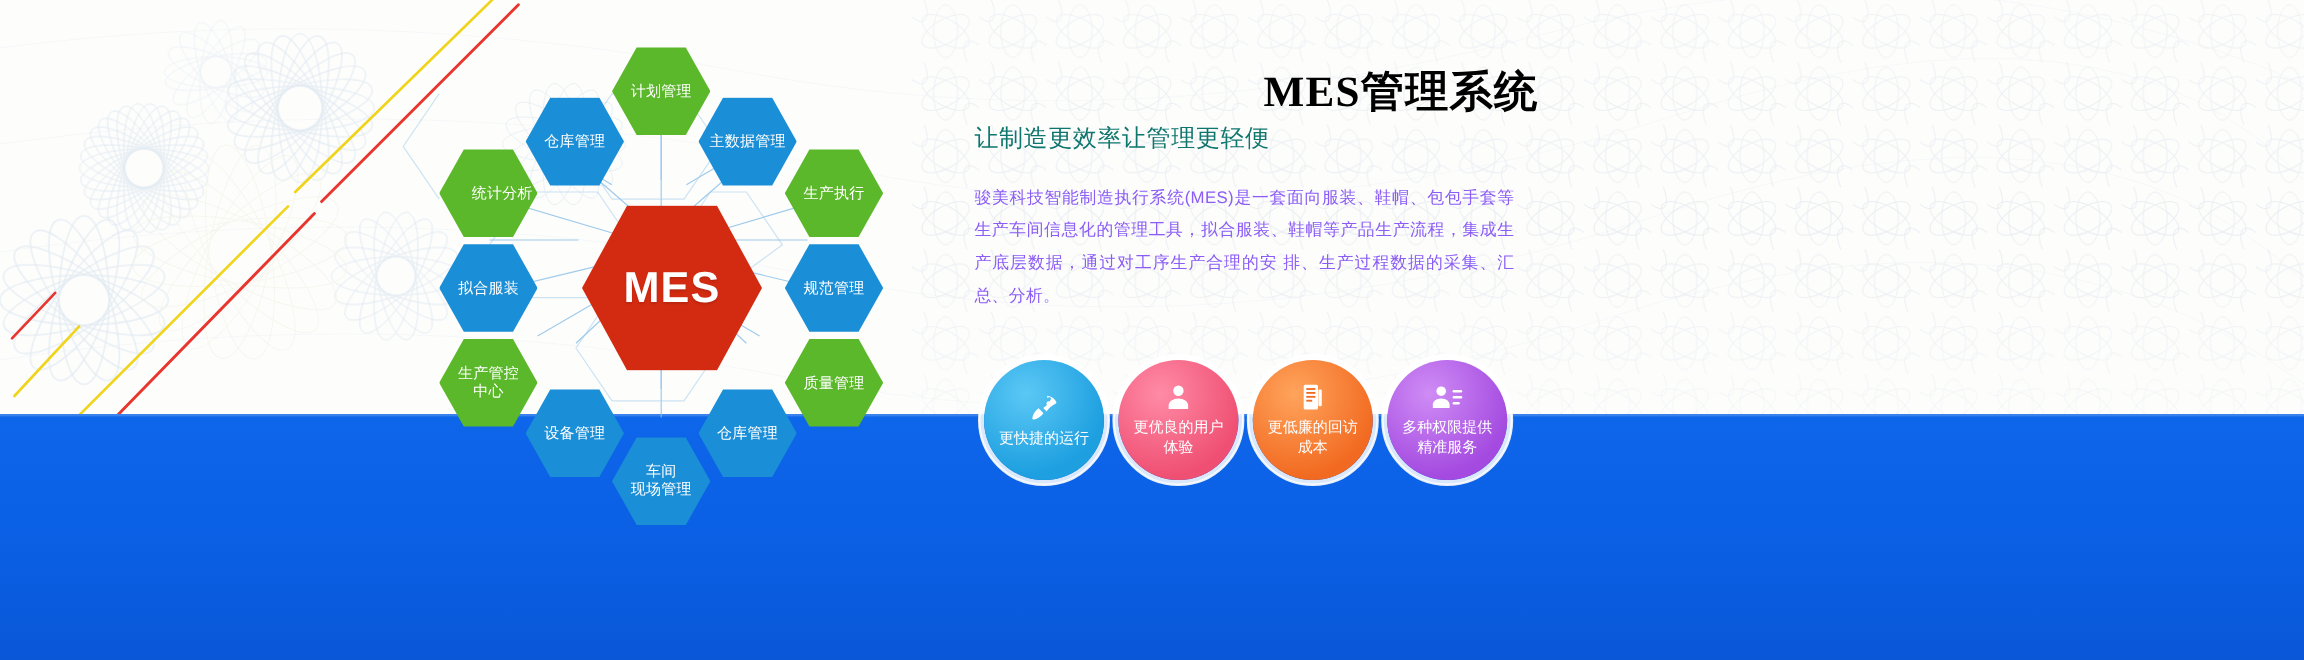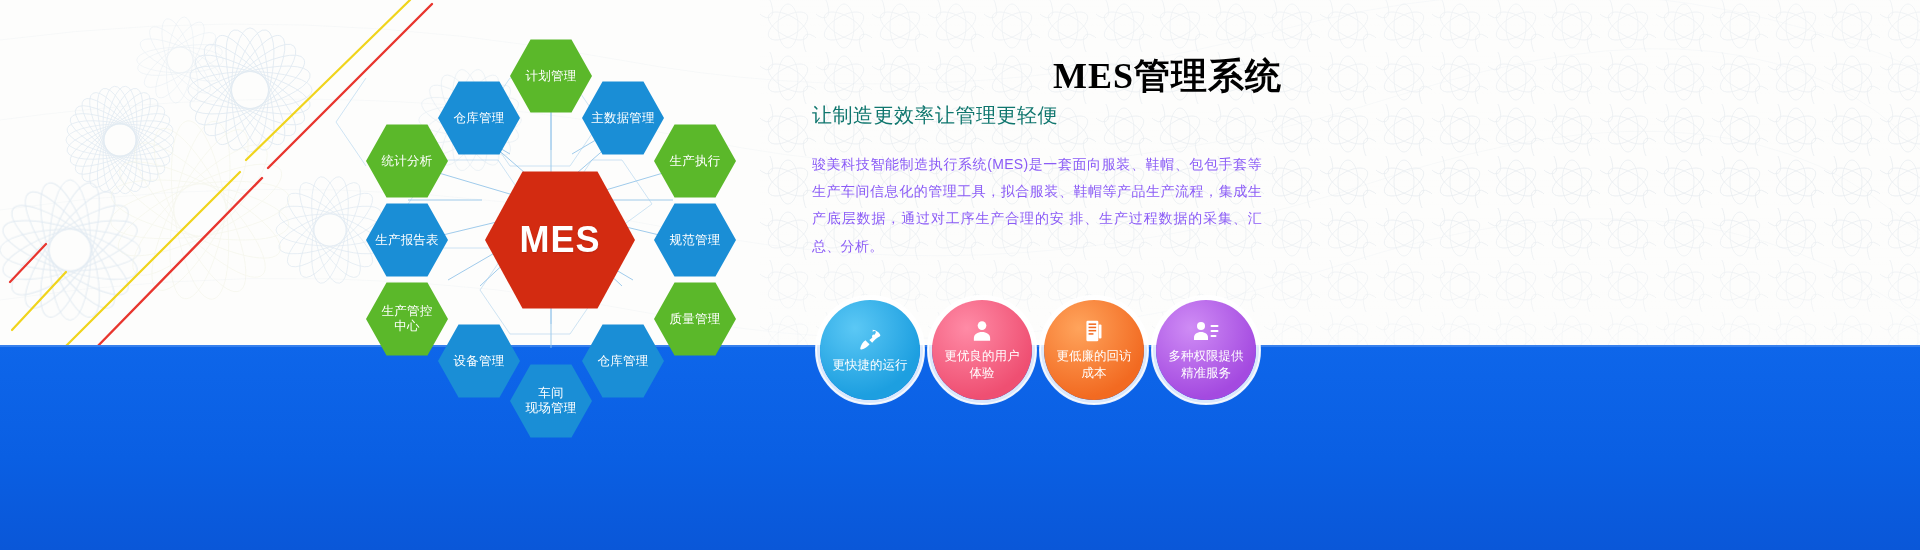--- a/index.html
+++ b/index.html
@@ -323,28 +323,28 @@
     <div id="hexnodes">
         <div class="hex sm green" style="left: 180px; top: 20px;">
           <span>计划管理</span>
         </div>
         <div class="hex sm blue" style="left: 108px; top: 62px;">
           <span>仓库管理</span>
         </div>
         <div class="hex sm blue" style="left: 252px; top: 62px;">
           <span>主数据管理</span>
         </div>
-        <div class="hex sm green" style="left: 36px; top: 105px;">
+        <div class="hex sm green" style="left: 36px; top: 105px; justify-content: flex-end;">
           <span>统计分析</span>
         </div>
         <div class="hex sm green" style="left: 324px; top: 105px;">
           <span>生产执行</span>
         </div>
         <div class="hex sm blue" style="left: 36px; top: 184px;">
-          <span>生产报告表</span>
+          <span>拟合服装</span>
         </div>
         <div class="hex sm blue" style="left: 324px; top: 184px;">
           <span>规范管理</span>
         </div>
         <div class="hex sm green" style="left: 36px; top: 263px;">
           <span>生产管控<br>中心</span>
         </div>
         <div class="hex sm green" style="left: 324px; top: 263px;">
           <span>质量管理</span>
         </div>

